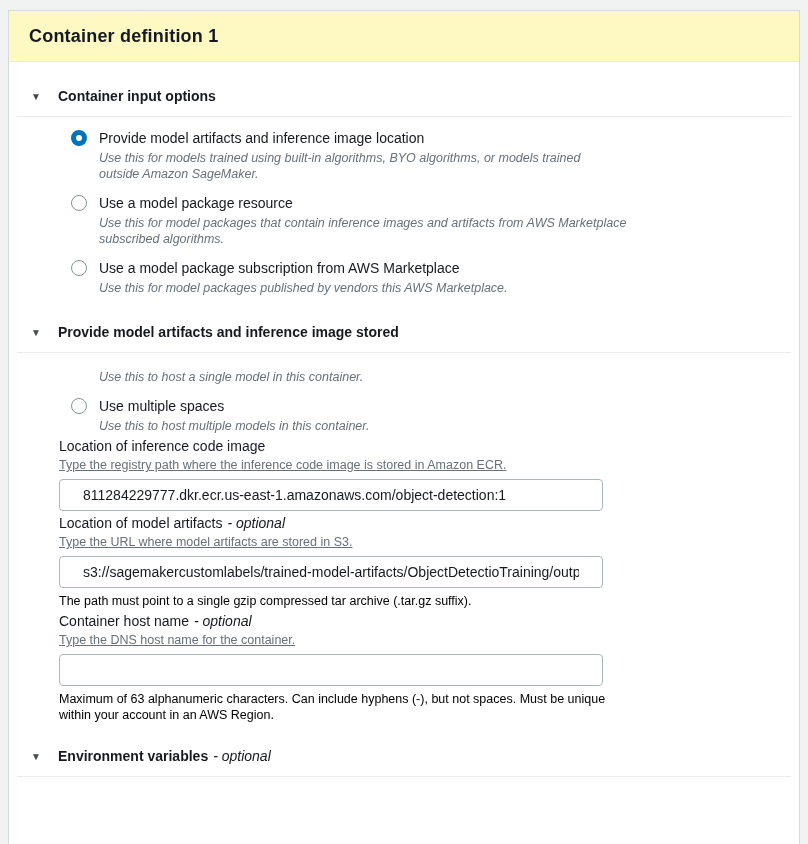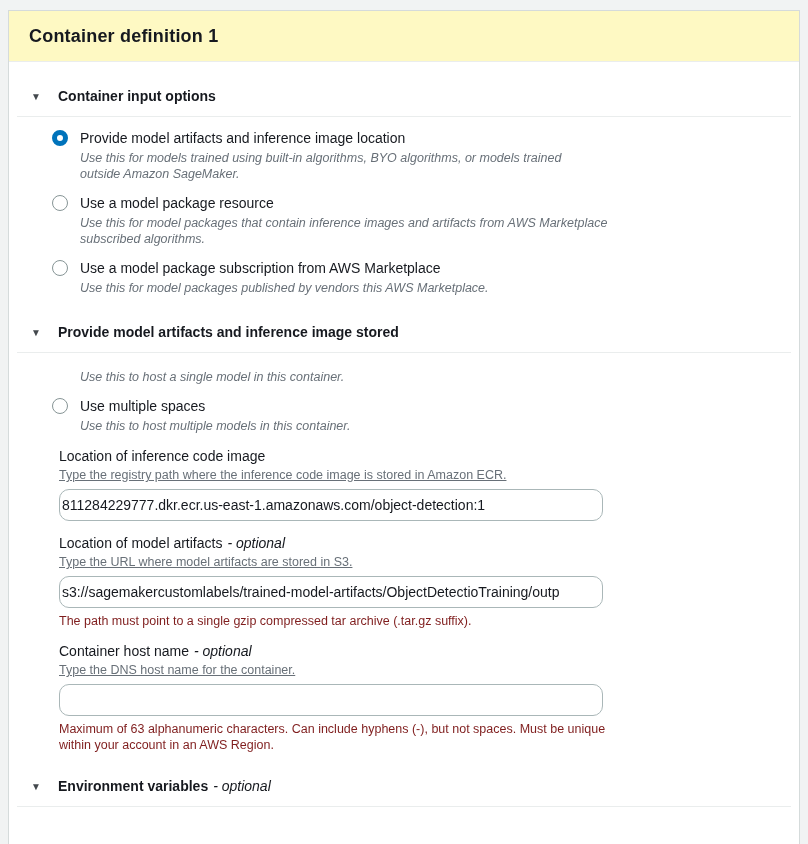--- a/index.html
+++ b/index.html
@@ -19,46 +19,46 @@
     padding:15px 20px 14px 20px;
   }
   .card-title { font-size:18px; font-weight:bold; color:#16191f; letter-spacing:.2px; }
 
   .section-head { display:flex; align-items:center; padding:26px 0 0 22px; cursor:pointer; }
   .caret { font-size:10px; color:#43484d; width:13px; line-height:13px; flex:none; }
   .section-title { font-weight:bold; font-size:14px; margin-left:14px; color:#16191f; }
   .opt { font-style:italic; font-weight:normal; margin-left:5px; }
   .divider { border:none; border-top:1px solid #eaeded; margin:12px 8px 0 8px; }
 
-  .radio-group { padding-left:43px; }
+  .radio-group { padding-left:62px; }
   .radio-option { margin-top:13px; }
   .radio-row { display:flex; align-items:center; }
   .radio-circle {
     width:16px; height:16px; border-radius:50%;
     border:1px solid #879596; background:#fff; flex:none; cursor:pointer;
   }
   .radio-circle.selected { border:5px solid #0073bb; }
   .radio-label { margin-left:12px; font-size:14px; color:#16191f; cursor:pointer; }
   .radio-desc {
     margin:4px 0 0 28px; font-size:12.5px; color:#687078;
     line-height:16px; white-space:pre-line;font-style:italic;
   }
 
   .fields { padding-left:50px; }
-  .field { margin-top:14px; }
+  .field { margin-top:4px; }
   .field-label { font-size:14px; color:#16191f; }
   .field-desc { margin-top:3px; font-size:12.5px; color:#687078; line-height:16px;text-decoration:underline; }
   .text-input {
     display:block; margin-top:6px; width:544px; height:32px;
-    border:1px solid #aab7b8; border-radius:10px; background:#fff;
-    padding:0 2px; font-size:14px; color:#16191f;
+    border:1px solid #aab7b8; border-radius:4px; background:#fff;
+    padding:0 23px; font-size:14px; color:#16191f;
     font-family:"Liberation Sans","DejaVu Sans",sans-serif;
   }
   .field-constraint {
-    margin-top:5px; font-size:12.5px; color:#7f1d1d;
+    margin-top:5px; font-size:12.5px; color:#000000;
     line-height:16px; white-space:pre-line;
   }
 </style>
 </head>
 <body>
 
 <div class="card">
 
   <div class="card-header">
     <div class="card-title">Container definition 1</div>

